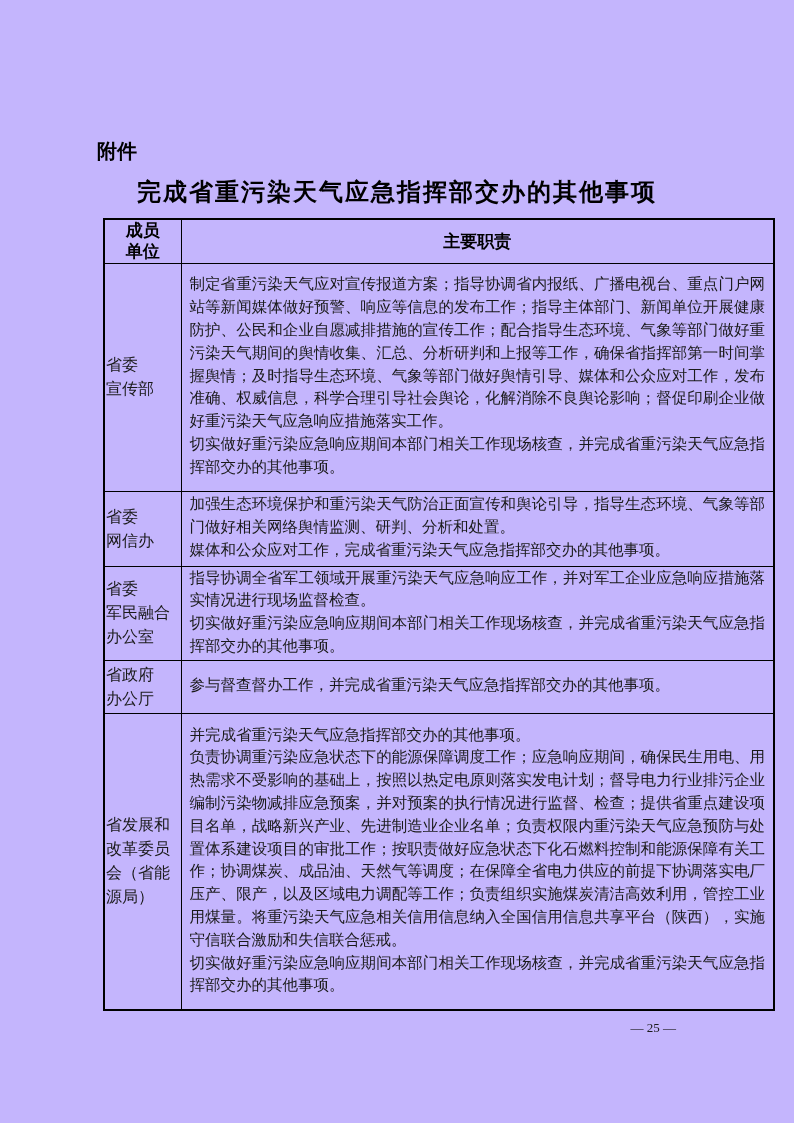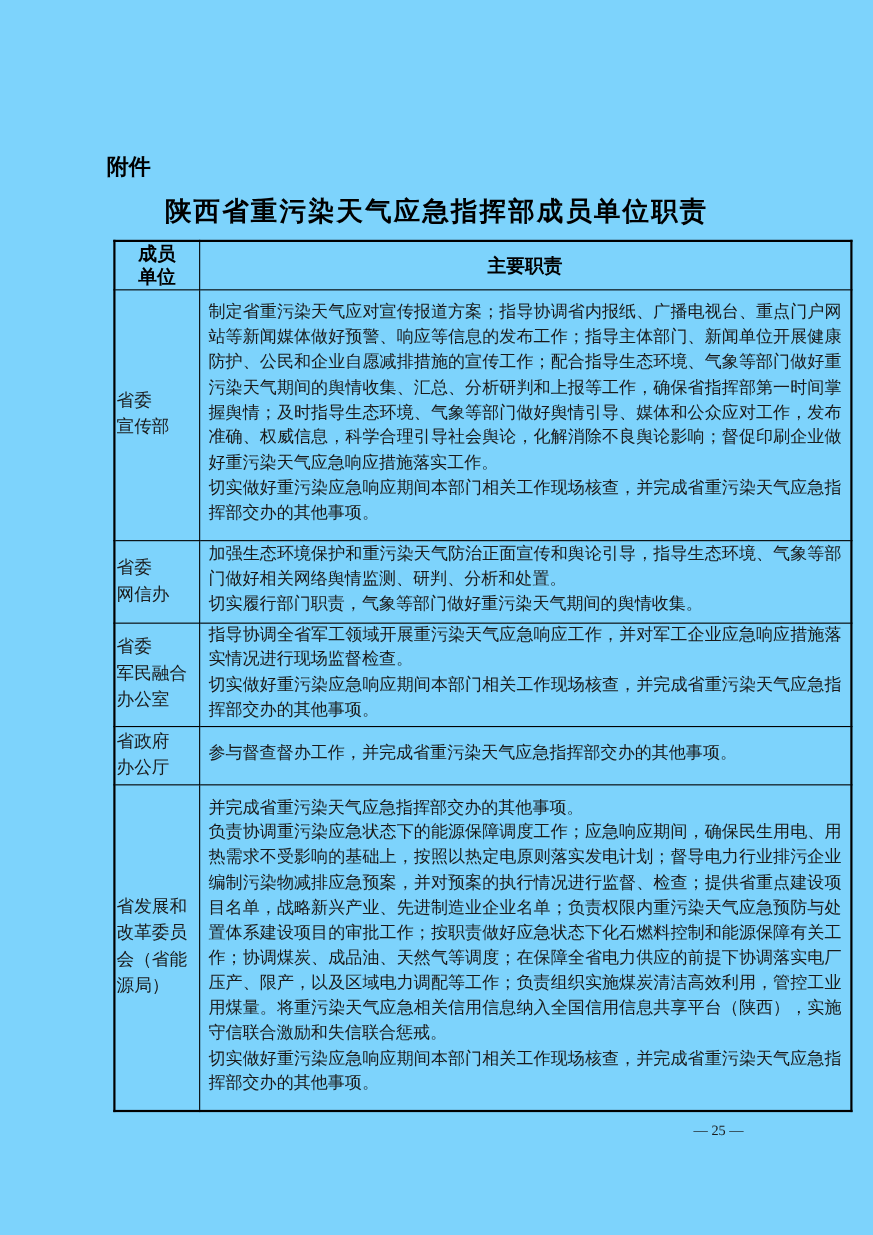--- a/index.html
+++ b/index.html
@@ -5,21 +5,21 @@
   html, body {
     margin: 0;
     padding: 0;
     background: #e8e8e8;
   }
   .page {
     position: relative;
     width: 794px;
     height: 1123px;
     margin: 0 auto;
-    background: #7dd3fc;
+    background: #c4b5fd;
     color: #1a1a1a;
     font-family: "Liberation Serif", "DejaVu Serif", serif;
     overflow: hidden;
   }
   .attachment {
     position: absolute;
     left: 97px;
     top: 138px;
     font-family: "Liberation Sans", "DejaVu Sans", sans-serif;
     font-weight: bold;
@@ -97,21 +97,21 @@
     font-family: "Liberation Serif", "DejaVu Serif", serif;
   }
 </style>
 </head>
 <body>
 
 <div class="page">
 
   <div class="attachment">附件</div>
 
-  <div class="doc-title">陕西省重污染天气应急指挥部成员单位职责</div>
+  <div class="doc-title">完成省重污染天气应急指挥部交办的其他事项</div>
 
   <table class="resp-table">
     <colgroup>
       <col class="col-unit">
       <col class="col-duty">
     </colgroup>
     <tbody>
       <tr class="row-header">
         <th>成员
 单位</th>
@@ -125,21 +125,21 @@
           <p>制定省重污染天气应对宣传报道方案；指导协调省内报纸、广播电视台、重点门户网站等新闻媒体做好预警、响应等信息的发布工作；指导主体部门、新闻单位开展健康防护、公民和企业自愿减排措施的宣传工作；配合指导生态环境、气象等部门做好重污染天气期间的舆情收集、汇总、分析研判和上报等工作，确保省指挥部第一时间掌握舆情；及时指导生态环境、气象等部门做好舆情引导、媒体和公众应对工作，发布准确、权威信息，科学合理引导社会舆论，化解消除不良舆论影响；督促印刷企业做好重污染天气应急响应措施落实工作。</p>
           <p>切实做好重污染应急响应期间本部门相关工作现场核查，并完成省重污染天气应急指挥部交办的其他事项。</p>
         </td>
       </tr>
 
       <tr class="row-2">
         <td class="unit-cell">省委
 网信办</td>
         <td class="duty-cell">
           <p>加强生态环境保护和重污染天气防治正面宣传和舆论引导，指导生态环境、气象等部门做好相关网络舆情监测、研判、分析和处置。</p>
-          <p>切实履行部门职责，气象等部门做好重污染天气期间的舆情收集。</p>
+          <p>媒体和公众应对工作，完成省重污染天气应急指挥部交办的其他事项。</p>
         </td>
       </tr>
 
       <tr class="row-3">
         <td class="unit-cell">省委
 军民融合
 办公室</td>
         <td class="duty-cell">
           <p>指导协调全省军工领域开展重污染天气应急响应工作，并对军工企业应急响应措施落实情况进行现场监督检查。</p>
           <p>切实做好重污染应急响应期间本部门相关工作现场核查，并完成省重污染天气应急指挥部交办的其他事项。</p>

